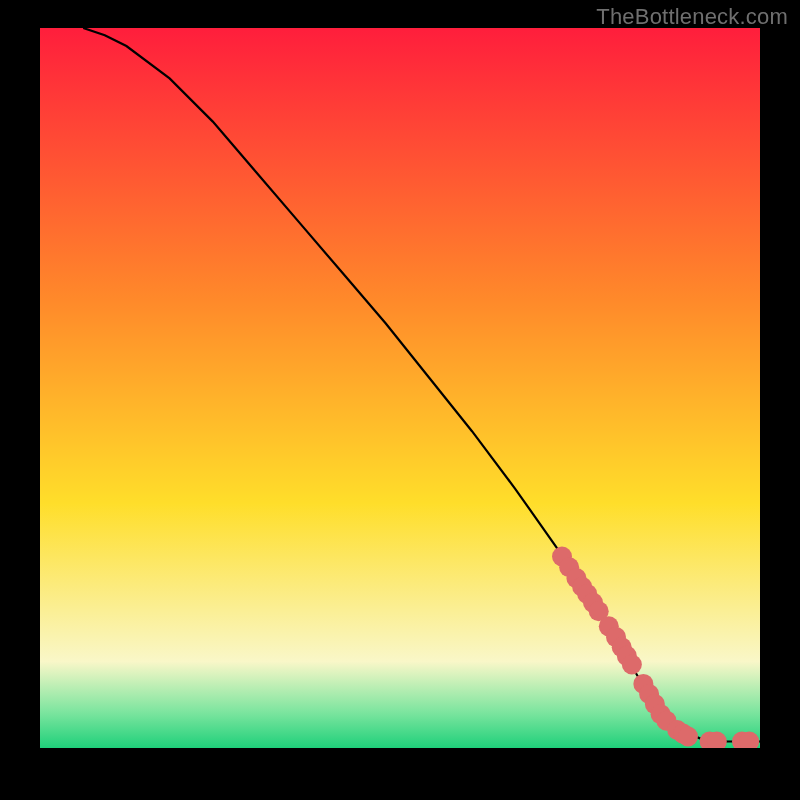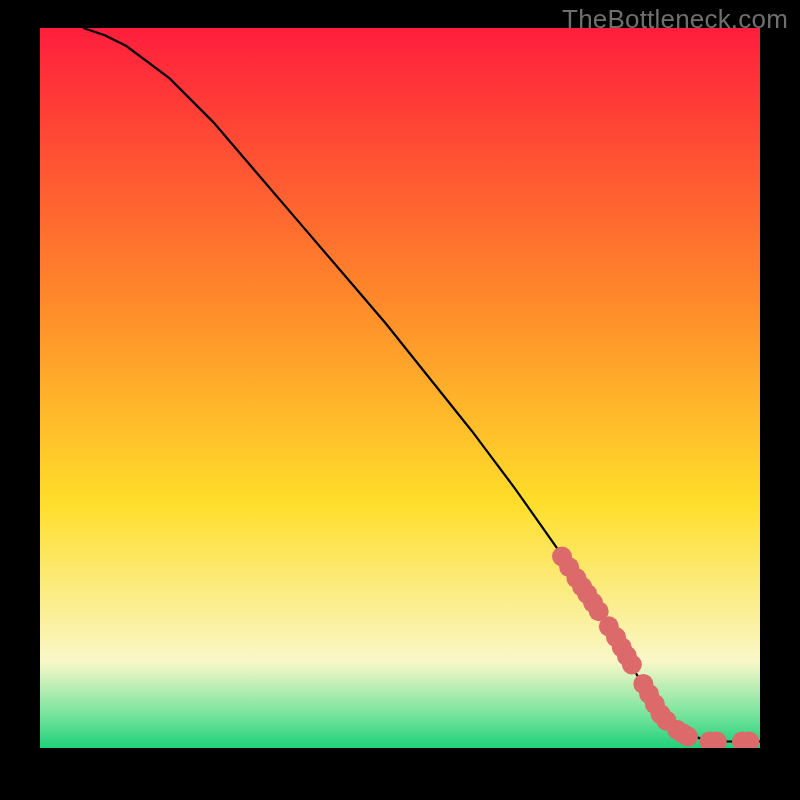--- a/index.html
+++ b/index.html
@@ -14,21 +14,21 @@
   .stage {
     position: relative;
     width: 800px;
     height: 800px;
     background: #000;
   }
   .watermark {
     position: absolute;
     top: 4px;
     right: 12px;
-    font-size: 26px;
+    font-size: 22px;
     font-weight: 500;
     color: #6f6f6f;
     letter-spacing: 0.2px;
     z-index: 50;
     user-select: none;
   }
   .plot-area {
     position: absolute;
     left: 40px;
     top: 28px;

